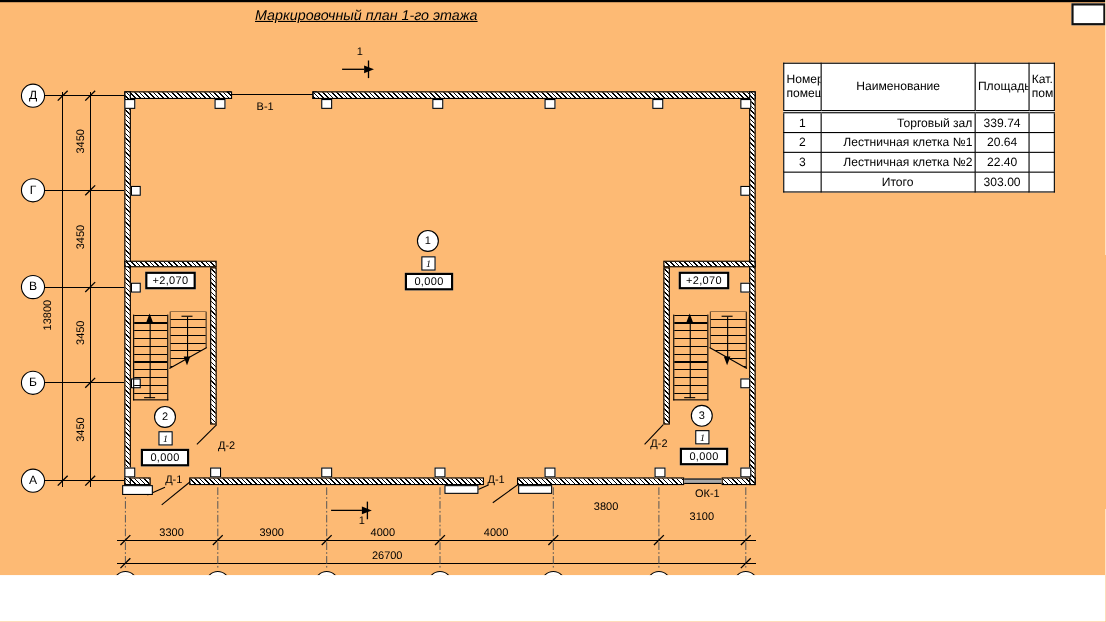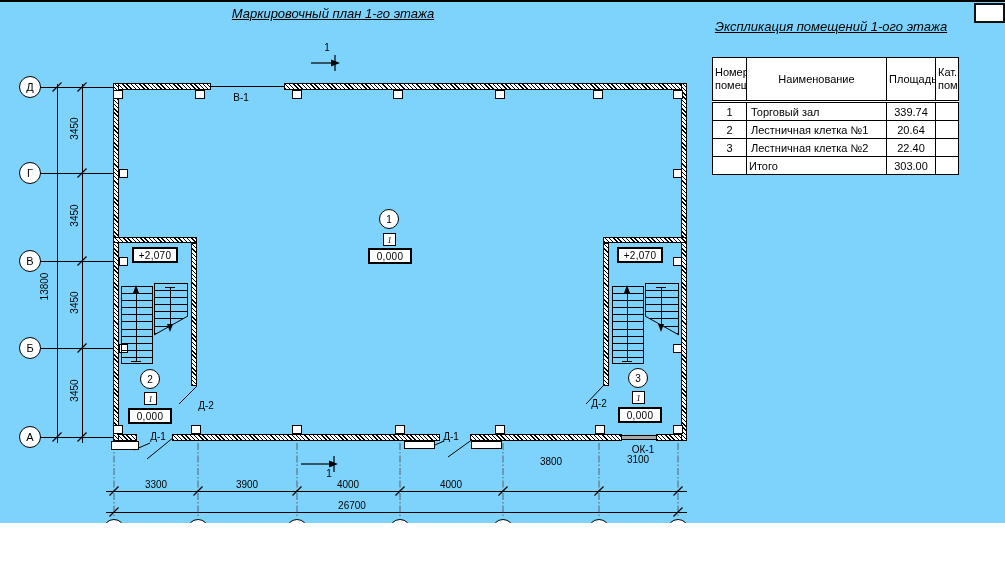--- a/index.html
+++ b/index.html
@@ -1,16 +1,16 @@
 <!DOCTYPE html>
 <html><head>
 <meta charset="utf-8">
 <style>
   html,body{margin:0;padding:0;background:#fff}
-  .canvas{position:relative;width:1005px;height:523px;background:#7dd3fc;overflow:hidden;
+  .canvas{position:relative;width:1005px;height:523px;background:#fdba74;overflow:hidden;
           font-family:"Liberation Sans",sans-serif;color:#000}
   .abs{position:absolute}
   .sheet-title{position:absolute;font-style:italic;font-size:13px;text-align:center;
                text-decoration:underline;white-space:nowrap}
   .wall{position:absolute;box-sizing:border-box;border:1px solid #000;
         background:repeating-linear-gradient(45deg,#000 0,#000 1px,#fff 1px,#fff 3px)}
   .stub{position:absolute;box-sizing:border-box;border:1px solid #000;background:#fff}
   .thresh{position:absolute;box-sizing:border-box;border:1px solid #000;background:#fff}
   .winb{position:absolute;box-sizing:border-box;border-top:1px solid #000;border-bottom:1px solid #000;background:#a8a8a8}
   .stair{position:absolute;box-sizing:border-box;border-left:1px solid #000;border-right:1px solid #000;
@@ -26,35 +26,34 @@
   .rot{transform:rotate(-90deg)}
   .bar{position:absolute;background:#000}
   .arru{position:absolute;width:0;height:0;border-left:3.5px solid transparent;border-right:3.5px solid transparent;border-bottom:8px solid #000}
   .arrd{position:absolute;width:0;height:0;border-left:3.5px solid transparent;border-right:3.5px solid transparent;border-top:8px solid #000}
   .expl{position:absolute;border-collapse:collapse;table-layout:fixed;background:#fff}
   .expl td,.expl th{border:1px solid #000;font-weight:normal;font-size:11px;padding:0 2px;
                     text-align:center;overflow:hidden;vertical-align:middle}
   .expl th{white-space:pre-line;line-height:1.15}
   .expl thead th{border-bottom:3px double #000;height:42px}
   .expl tbody td{height:17px}
-  .expl .name{text-align:left;padding-left:4px}
-  .expl .totlbl{text-align:left;padding-right:3px}
+  .expl .name{text-align:right;padding-left:4px}
+  .expl .totlbl{text-align:center;padding-right:3px}
   svg{position:absolute;left:0;top:0}
 </style>
 </head>
 <body>
 
 <div class="canvas">
 
   <div class="bar" style="left:0;top:1;width:1005px;height:2px"></div>
   <div class="abs" style="left:974px;top:3px;width:31px;height:20px;border:2px solid #111;box-sizing:border-box;background:#fff"></div>
   <div class="bar" style="left:0;top:562px;width:1005px;height:1px;background:#999"></div>
 
   <div class="sheet-title" style="left:183px;top:6px;width:300px">Маркировочный план 1-го этажа</div>
-  <div class="sheet-title" style="left:706px;top:19px;width:250px">Экспликация помещений 1-ого этажа</div>
 
   <table class="expl" style="left:712px;top:57px;width:246px">
     <colgroup>
       <col style="width:34px">
         <col style="width:140px">
         <col style="width:49px">
         <col style="width:23px">
     </colgroup>
     <thead>
       <tr>
@@ -260,16 +259,16 @@
   <div class="lbl rot" style="left:54px;top:210px;width:40px">3450</div>
   <div class="lbl rot" style="left:54px;top:297px;width:40px">3450</div>
   <div class="lbl rot" style="left:54px;top:385px;width:40px">3450</div>
   <div class="lbl rot" style="left:24px;top:281px;width:40px">13800</div>
 
   <div class="lbl" style="left:139px;top:479px;width:34px">3300</div>
   <div class="lbl" style="left:230px;top:479px;width:34px">3900</div>
   <div class="lbl" style="left:331px;top:479px;width:34px">4000</div>
   <div class="lbl" style="left:434px;top:479px;width:34px">4000</div>
   <div class="lbl" style="left:534px;top:456px;width:34px">3800</div>
-  <div class="lbl" style="left:621px;top:454px;width:34px">3100</div>
+  <div class="lbl" style="left:621px;top:465px;width:34px">3100</div>
   <div class="lbl" style="left:330px;top:500px;width:44px">26700</div>
 
 </div>
 
 </body></html>

